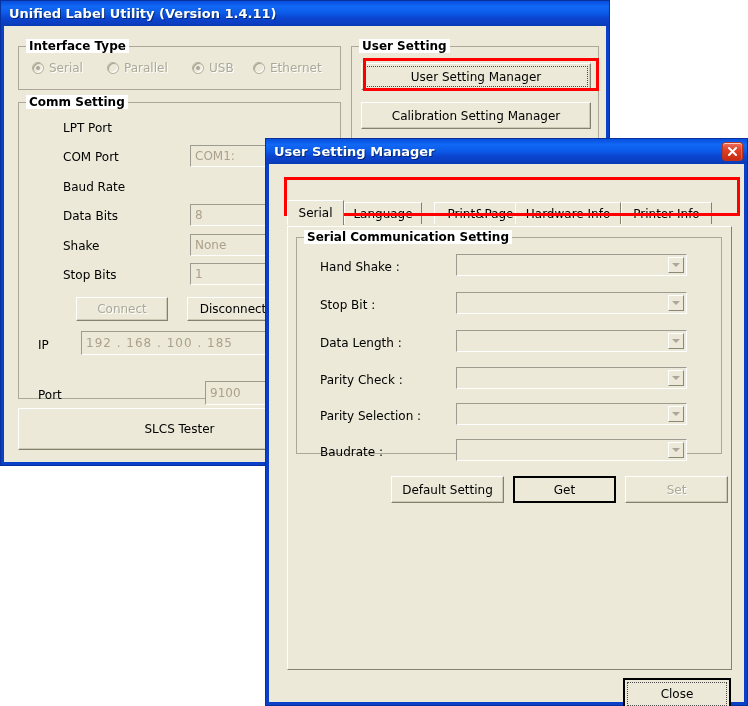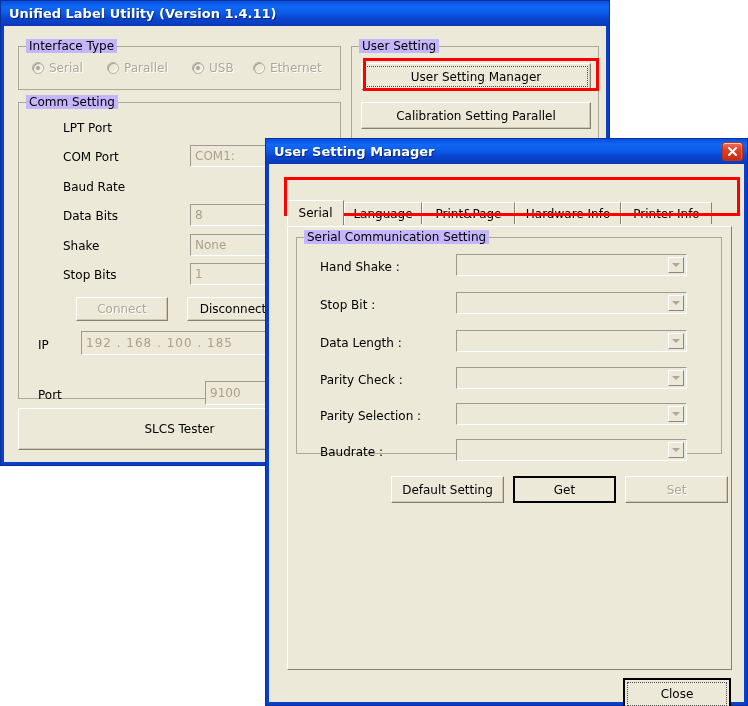--- a/index.html
+++ b/index.html
@@ -71,26 +71,27 @@
   .group {
     position: absolute;
     border: 1px solid #aca899;
     border-top-color: #aca899;
     box-sizing: border-box;
   }
   .group > .glabel {
     position: absolute;
     top: -8px;
     left: 7px;
-    background: #c4b5fd;
+    background: #ffffff;
     padding: 0 3px;
     font-size: 12px;
     color: #000000;
     line-height: 14px;
     white-space: nowrap;
+    font-weight: bold;
   }
 
   .lbl {
     position: absolute;
     font-size: 12px;
     color: #000000;
     white-space: nowrap;
     line-height: 14px;
   }
 
@@ -326,21 +327,21 @@
       </div>
 
       <div class="group" style="left:347px;top:20px;width:248px;height:96px;padding-left:17px;">
         <span class="glabel">User Setting</span>
 
         <div class="btn" style="left:9px;top:16px;width:230px;height:27px;">
           <span class="focusring"></span>
           <span>User Setting Manager</span>
         </div>
         <div class="btn" style="left:9px;top:55px;width:230px;height:27px;">
-          <span>Calibration Setting Parallel</span>
+          <span>Calibration Setting Manager</span>
         </div>
       </div>
 
     </div>
 
     <div class="redbox" style="left:362px;top:57px;width:236px;height:33px;"></div>
   </div>
 
   <div class="win" id="dlg" style="left:265px;top:138px;width:483px;height:568px;">
     <div class="titlebar">
@@ -354,21 +355,21 @@
 
     <div class="winbody">
 
       <div class="tabstrip" style="left:18px;top:38px;width:445px;height:25px;">
         <div class="tab active" style="left:0px;width:57px;">
           <span>Serial</span>
         </div>
         <div class="tab" style="left:57px;width:78px;top:0;">
           <span>Language</span>
         </div>
-        <div class="tab" style="left:135px;width:93px;top:0;">
+        <div class="tab" style="left:147px;width:93px;top:0;">
           <span>Print&amp;Page</span>
         </div>
         <div class="tab" style="left:228px;width:106px;top:0;">
           <span>Hardware Info</span>
         </div>
         <div class="tab" style="left:334px;width:91px;top:0;">
           <span>Printer Info</span>
         </div>
       </div>
 

